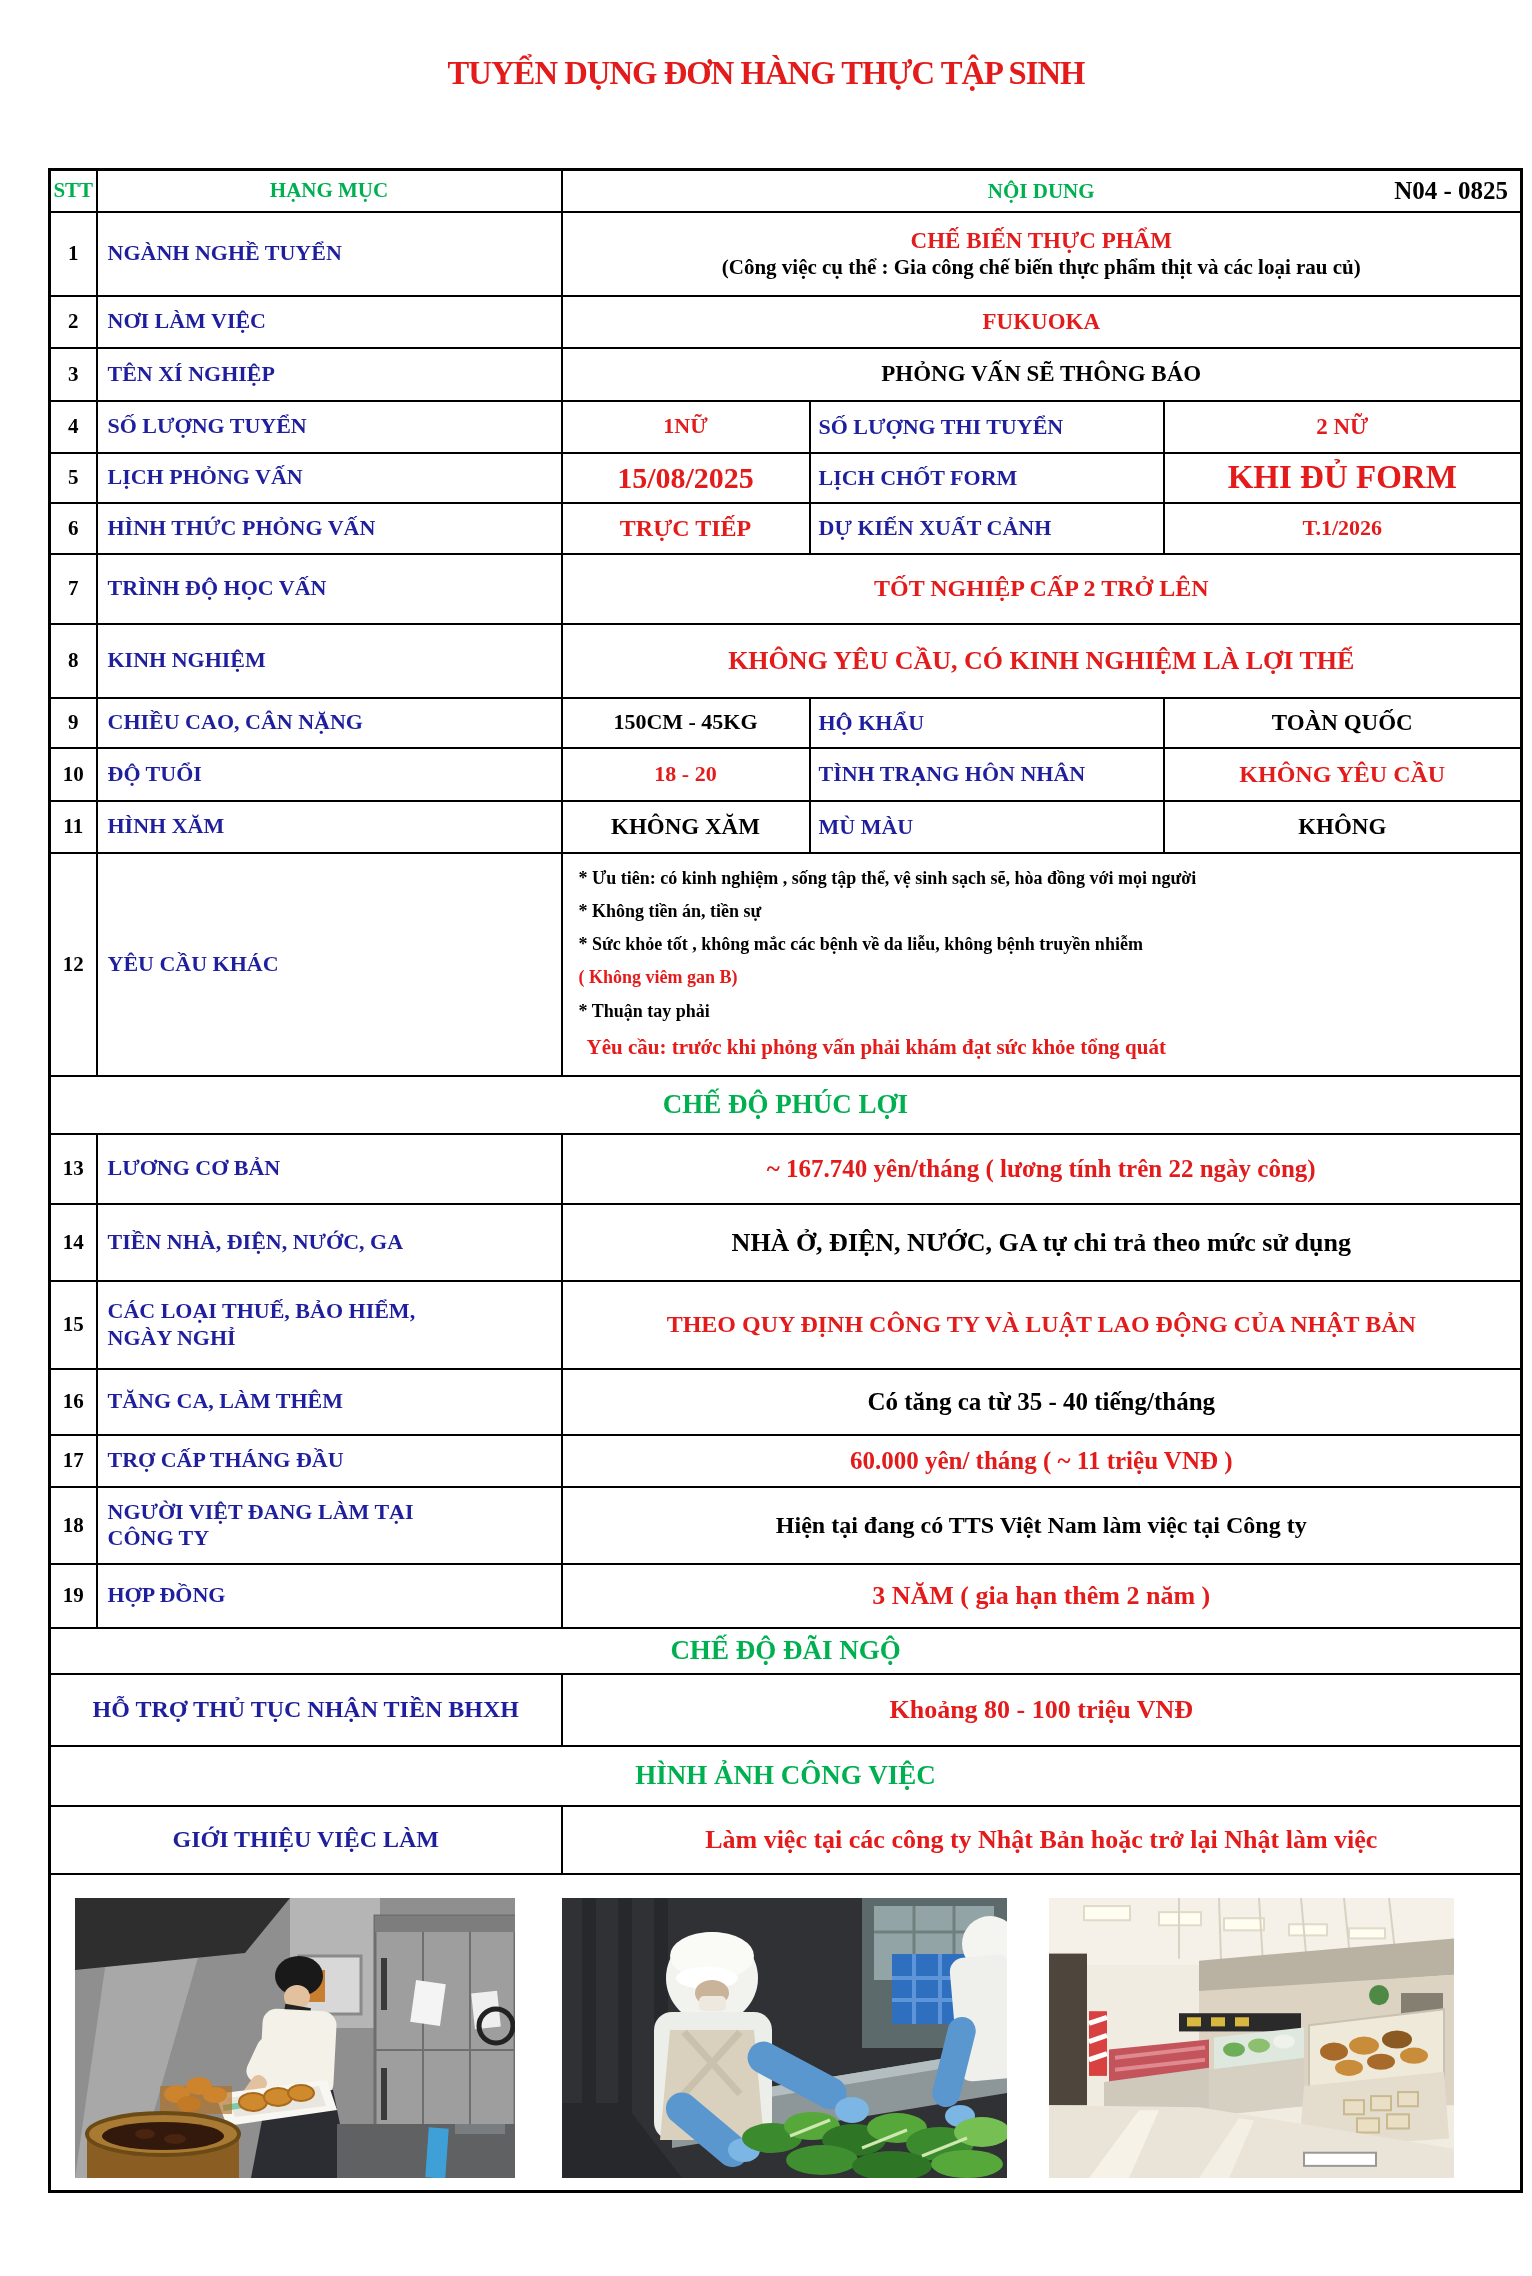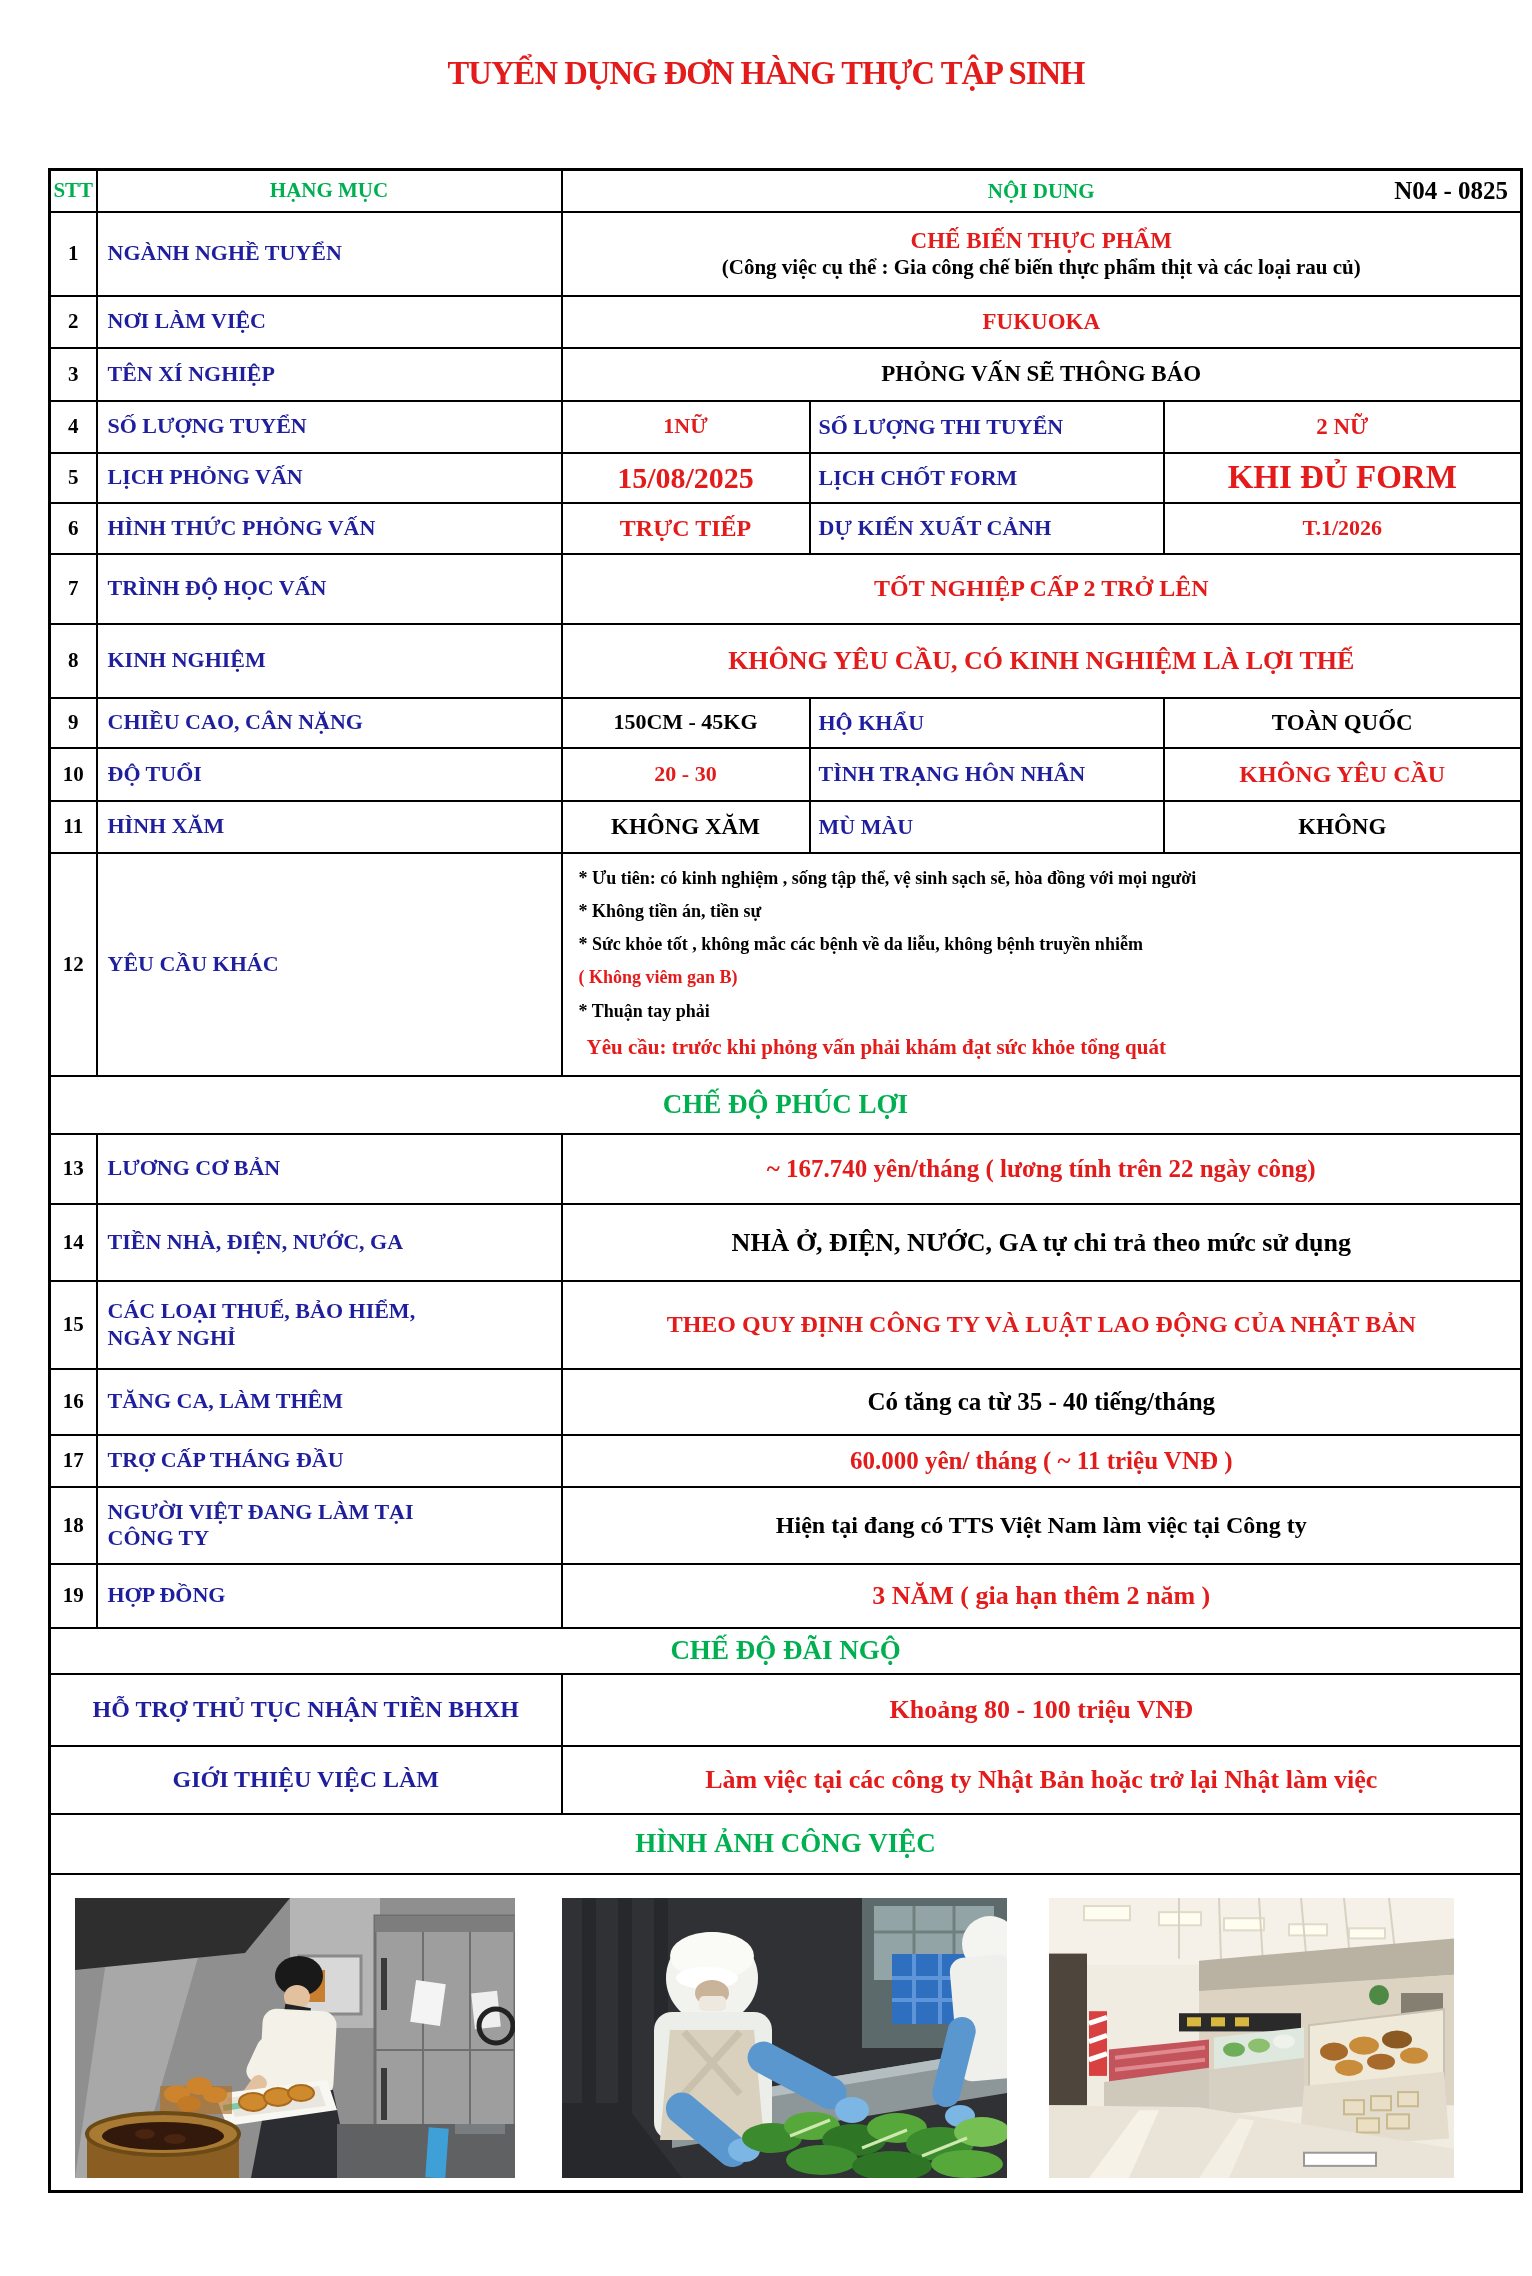--- a/index.html
+++ b/index.html
@@ -134,21 +134,21 @@
       <td class="stt">9</td>
       <td class="lab">CHIỀU CAO, CÂN NẶNG</td>
       <td class="val blk f22">150CM - 45KG</td>
       <td class="lab2">HỘ KHẨU</td>
       <td class="val blk f23">TOÀN QUỐC</td>
     </tr>
 
     <tr style="height:53px">
       <td class="stt">10</td>
       <td class="lab">ĐỘ TUỔI</td>
-      <td class="val red f22">20 - 30</td>
+      <td class="val red f22">18 - 20</td>
       <td class="lab2">TÌNH TRẠNG HÔN NHÂN</td>
       <td class="val red f24">KHÔNG YÊU CẦU</td>
     </tr>
 
     <tr style="height:52px">
       <td class="stt">11</td>
       <td class="lab">HÌNH XĂM</td>
       <td class="val blk f23">KHÔNG XĂM</td>
       <td class="lab2">MÙ MÀU</td>
       <td class="val blk f23">KHÔNG</td>
@@ -217,27 +217,27 @@
 
     <tr style="height:46px">
       <td colspan="5" class="sec">CHẾ ĐỘ ĐÃI NGỘ</td>
     </tr>
 
     <tr style="height:72px">
       <td colspan="2" class="labcenter">HỖ TRỢ THỦ TỤC NHẬN TIỀN BHXH</td>
       <td colspan="3" class="val red f26">Khoảng 80 - 100 triệu VNĐ</td>
     </tr>
 
+    <tr style="height:60px">
+      <td colspan="5" class="sec">HÌNH ẢNH CÔNG VIỆC</td>
+    </tr>
+
     <tr style="height:68px">
       <td colspan="2" class="labcenter">GIỚI THIỆU VIỆC LÀM</td>
       <td colspan="3" class="val red f26">Làm việc tại các công ty Nhật Bản hoặc trở lại Nhật làm việc</td>
-    </tr>
-
-    <tr style="height:60px">
-      <td colspan="5" class="sec">HÌNH ẢNH CÔNG VIỆC</td>
     </tr>
 
     <tr style="height:318px">
       <td colspan="5" class="photocell">
 
         <div class="photo p1">
           <svg viewBox="0 0 440 280" preserveAspectRatio="none">
             <rect x="0" y="0" width="440" height="280" fill="#8f8f8f"></rect>
             <polygon points="40,0 140,0 60,280 0,280" fill="#a8a8a8"></polygon>
             <polygon points="0,0 215,0 170,55 0,72" fill="#2e2e2e"></polygon>

